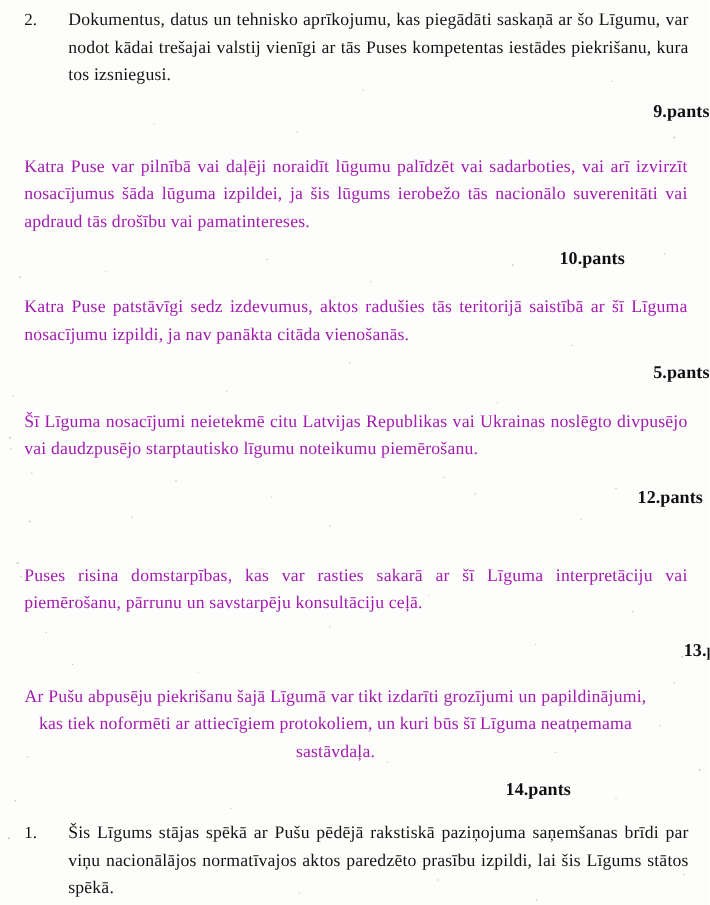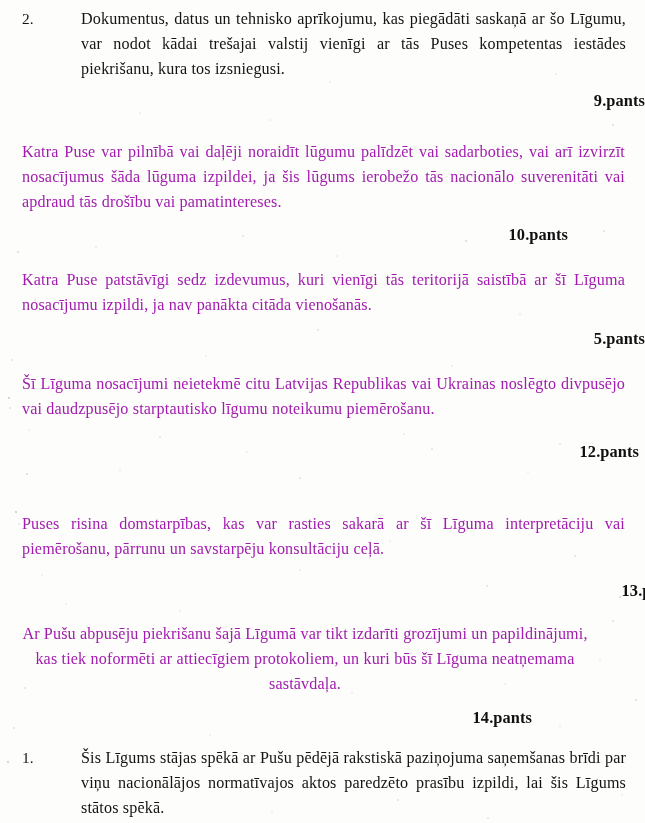--- a/index.html
+++ b/index.html
@@ -59,21 +59,21 @@
   .clause .num {
     position: absolute;
     left: 0;
     top: 0;
     width: 30px;
     text-align: left;
     font-size: 15.4px;
   }
   .clause .body {
     display: block;
-    margin-left: 59px;
+    margin-left: 40px;
     text-align: justify;
     text-justify: inter-word;
   }
 
   .heading {
     position: absolute;
     font-size: 16.4px;
     line-height: 22px;
     text-align: right;
     font-weight: 600;
@@ -98,32 +98,32 @@
 
     <div class="clause" style="left:22px; top:6px; width:604px;">
       <span class="num">2.</span>
       <span class="body">Dokumentus, datus un tehnisko aprīkojumu, kas piegādāti saskaņā ar šo Līgumu, var nodot kādai trešajai valstij vienīgi ar tās Puses kompetentas iestādes piekrišanu, kura tos izsniegusi.</span>
     </div>
 
     <div class="heading" style="left:0; top:90px; width:645px;">9.pants</div>
     <div class="para" style="left:22px; top:139px; width:603px;">Katra Puse var pilnībā vai daļēji noraidīt lūgumu palīdzēt vai sadarboties, vai arī izvirzīt  nosacījumus šāda lūguma izpildei, ja šis lūgums ierobežo tās nacionālo suverenitāti vai apdraud tās drošību vai pamatintereses.</div>
 
     <div class="heading" style="left:0; top:224px; width:568px;">10.pants</div>
-    <div class="para" style="left:22px; top:267px; width:603px;">Katra Puse patstāvīgi sedz izdevumus, kuri vienīgi tās teritorijā saistībā ar šī Līguma nosacījumu izpildi, ja nav panākta citāda vienošanās.</div>
+    <div class="para" style="left:22px; top:267px; width:603px;">Katra Puse patstāvīgi sedz izdevumus, aktos radušies tās teritorijā saistībā ar šī Līguma nosacījumu izpildi, ja nav panākta citāda vienošanās.</div>
 
     <div class="heading" style="left:0; top:328px; width:645px;">5.pants</div>
     <div class="para lighter" style="left:22px; top:371px; width:603px;">Šī Līguma nosacījumi neietekmē citu Latvijas Republikas vai Ukrainas noslēgto divpusējo  vai daudzpusējo starptautisko līgumu noteikumu piemērošanu.</div>
 
     <div class="heading" style="left:0; top:441px; width:639px;">12.pants</div>
     <div class="para" style="left:22px; top:511px; width:603px;">Puses risina domstarpības, kas var rasties sakarā ar šī Līguma interpretāciju vai piemērošanu, pārrunu un savstarpēju konsultāciju ceļā.</div>
 
     <div class="heading" style="left:0; top:580px; width:645px;padding-left:36px;">13.pants</div>
     <div class="para ragged" style="left:22px; top:621px; width:566px;">Ar Pušu abpusēju piekrišanu šajā Līgumā var tikt izdarīti grozījumi un papildinājumi, kas tiek noformēti ar attiecīgiem protokoliem, un kuri būs šī Līguma neatņemama sastāvdaļa.</div>
 
-    <div class="heading" style="left:0; top:707px; width:519px;margin-left:13px;">14.pants</div>
+    <div class="heading" style="left:0; top:707px; width:519px;">14.pants</div>
 
     <div class="clause" style="left:22px; top:745px; width:604px;">
       <span class="num">1.</span>
       <span class="body">Šis Līgums stājas spēkā ar Pušu pēdējā rakstiskā paziņojuma saņemšanas brīdi par viņu nacionālājos normatīvajos aktos paredzēto prasību izpildi, lai šis Līgums stātos spēkā.</span>
     </div>
 
   </div>
 
   <svg id="speckle" width="645" height="823" aria-hidden="true">
     <g fill="#8a8a8a">

